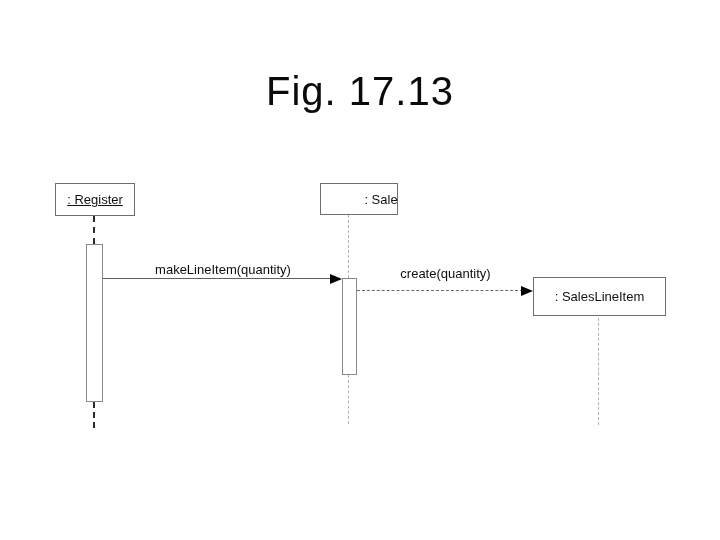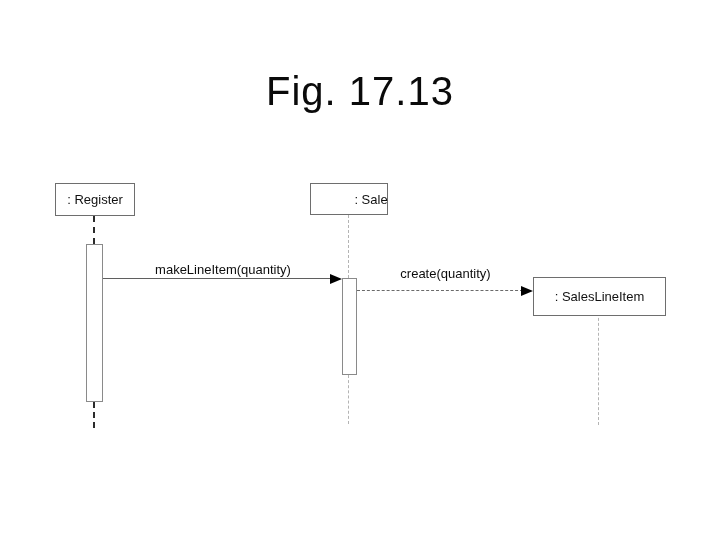--- a/index.html
+++ b/index.html
@@ -34,22 +34,22 @@
     background: #ffffff;
     border: 1px solid #6e6e6e;
     display: flex;
     align-items: center;
     justify-content: center;
     font-size: 13px;
     color: #111111;
     box-sizing: border-box;
     white-space: nowrap;
   }
-  .box-register { left: 55px;  top: 183px; width: 80px;  height: 33px; }
-  .box-sale     { left: 310px; top: 183px; width: 78px;  height: 32px; padding-left: 44px; }
+  .box-register { left: 55px;  top: 183px; width: 80px;  height: 33px; text-decoration: underline; }
+  .box-sale     { left: 320px; top: 183px; width: 78px;  height: 32px; padding-left: 44px; }
   .box-sli      { left: 533px; top: 277px; width: 133px; height: 39px; }
 
   
   .lifeline {
     position: absolute;
     width: 0;
     box-sizing: border-box;
   }
   .lifeline.dark  { border-left: 2px dashed #2b2b2b; }
   .lifeline.light { border-left: 1px dashed #b4b4b4; }

